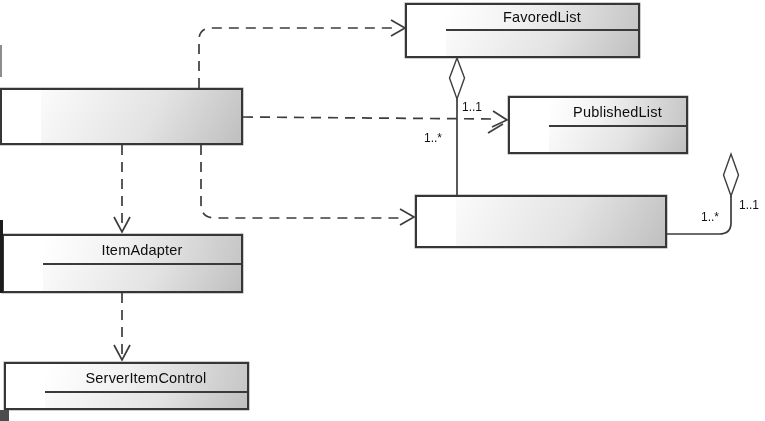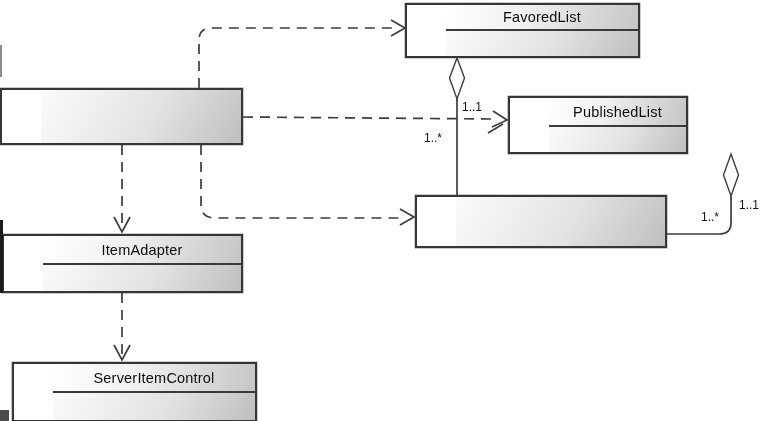--- a/index.html
+++ b/index.html
@@ -52,21 +52,21 @@
 
   <div class="uml-class" style="left:415px;top:195px;width:252px;height:53px">
     <div class="uml-body"></div>
   </div>
 
   <div class="uml-class" style="left:2px;top:234px;width:241px;height:59px">
     <div class="uml-title" style="height:29px">ItemAdapter</div>
     <div class="uml-body"></div>
   </div>
 
-  <div class="uml-class" style="left:12px;top:362px;width:245px;height:60px">
+  <div class="uml-class" style="left:4px;top:362px;width:245px;height:48px">
     <div class="uml-title" style="height:29px">ServerItemControl</div>
     <div class="uml-body"></div>
   </div>
 
   <div class="edge-artifact" style="left:0;top:45px;width:2px;height:32px;background:#8d8d8d"></div>
   <div class="edge-artifact" style="left:0;top:220px;width:3px;height:73px;background:#1c1c1c"></div>
   <div class="edge-artifact" style="left:0;top:410px;width:9px;height:11px;background:#4c4c4c"></div>
 
   <svg class="overlay" width="765" height="421" viewBox="0 0 765 421">
     <g stroke="#3d3d3d" stroke-width="1.7" fill="none">

